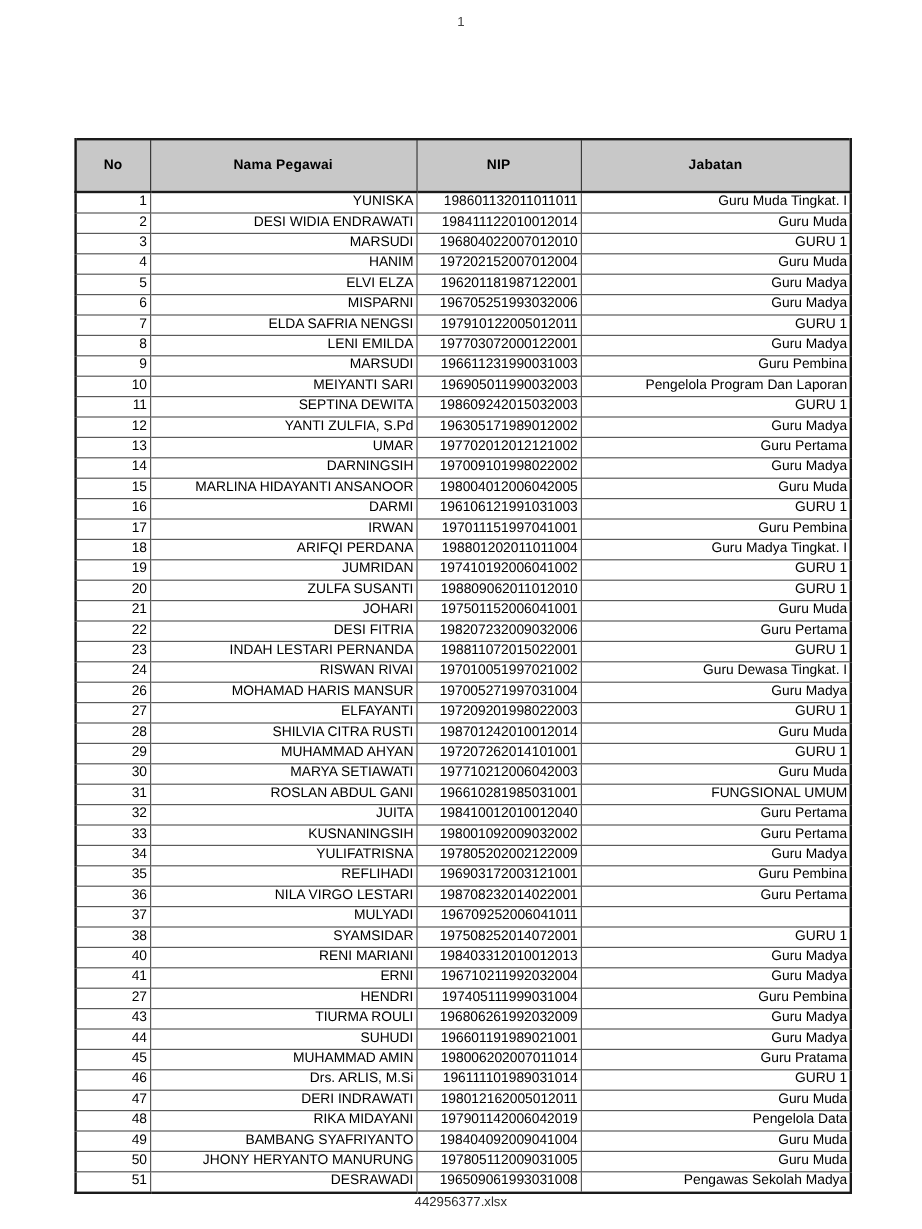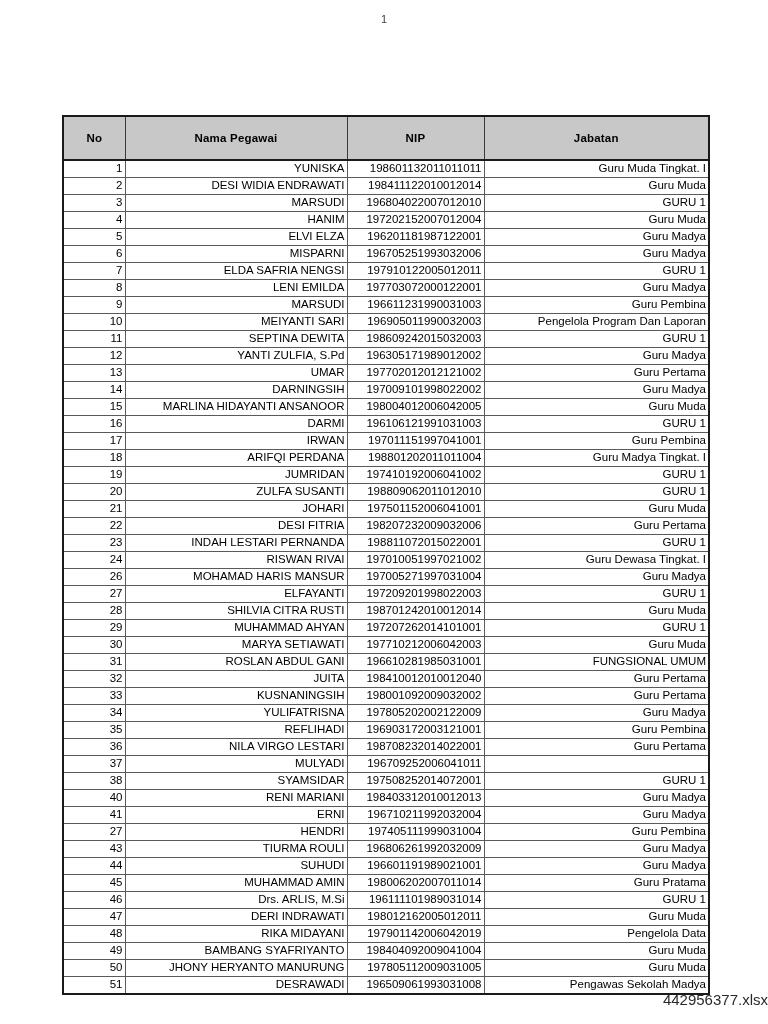--- a/index.html
+++ b/index.html
@@ -99,22 +99,22 @@
   }
 
   table.emp-table tbody tr:last-child td { border-bottom: 2px solid #1a1a1a; }
 
   
   .page-footer {
     position: absolute;
     left: 0;
     bottom: 16px;
     width: 100%;
-    text-align: right;
-    font-size: 15px;
+    text-align: center;
+    font-size: 11px;
     color: #2a2a2a;
   }
 </style>
 </head>
 <body>
 
 <div class="page">
 
   <div class="page-header">1</div>
 

